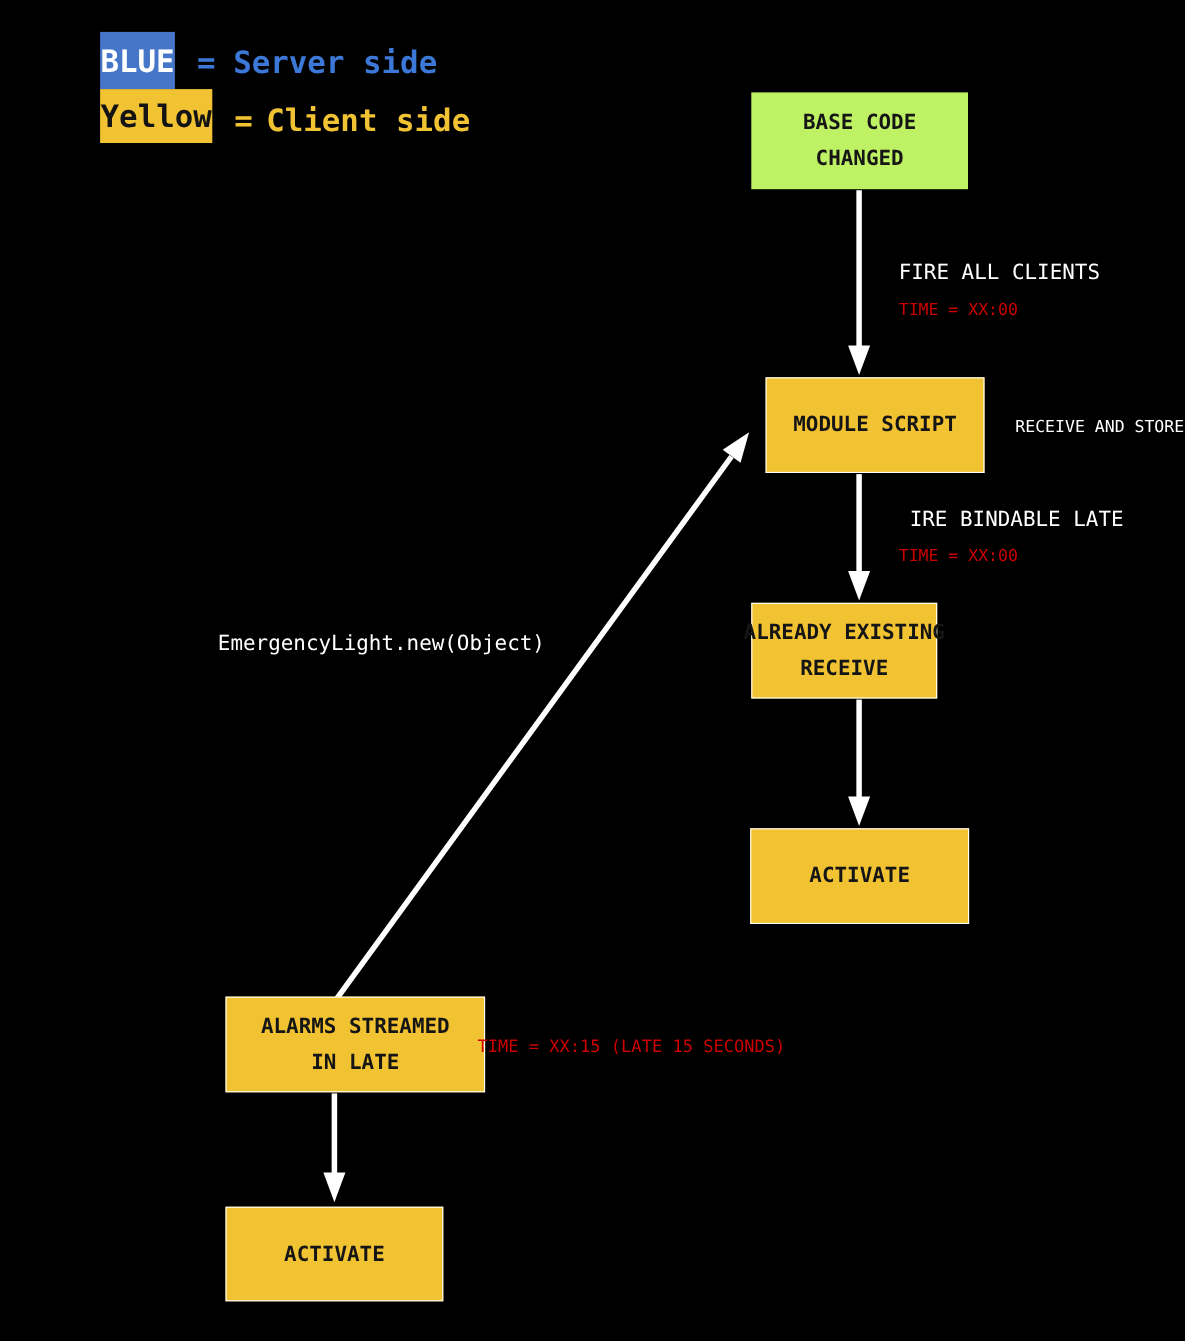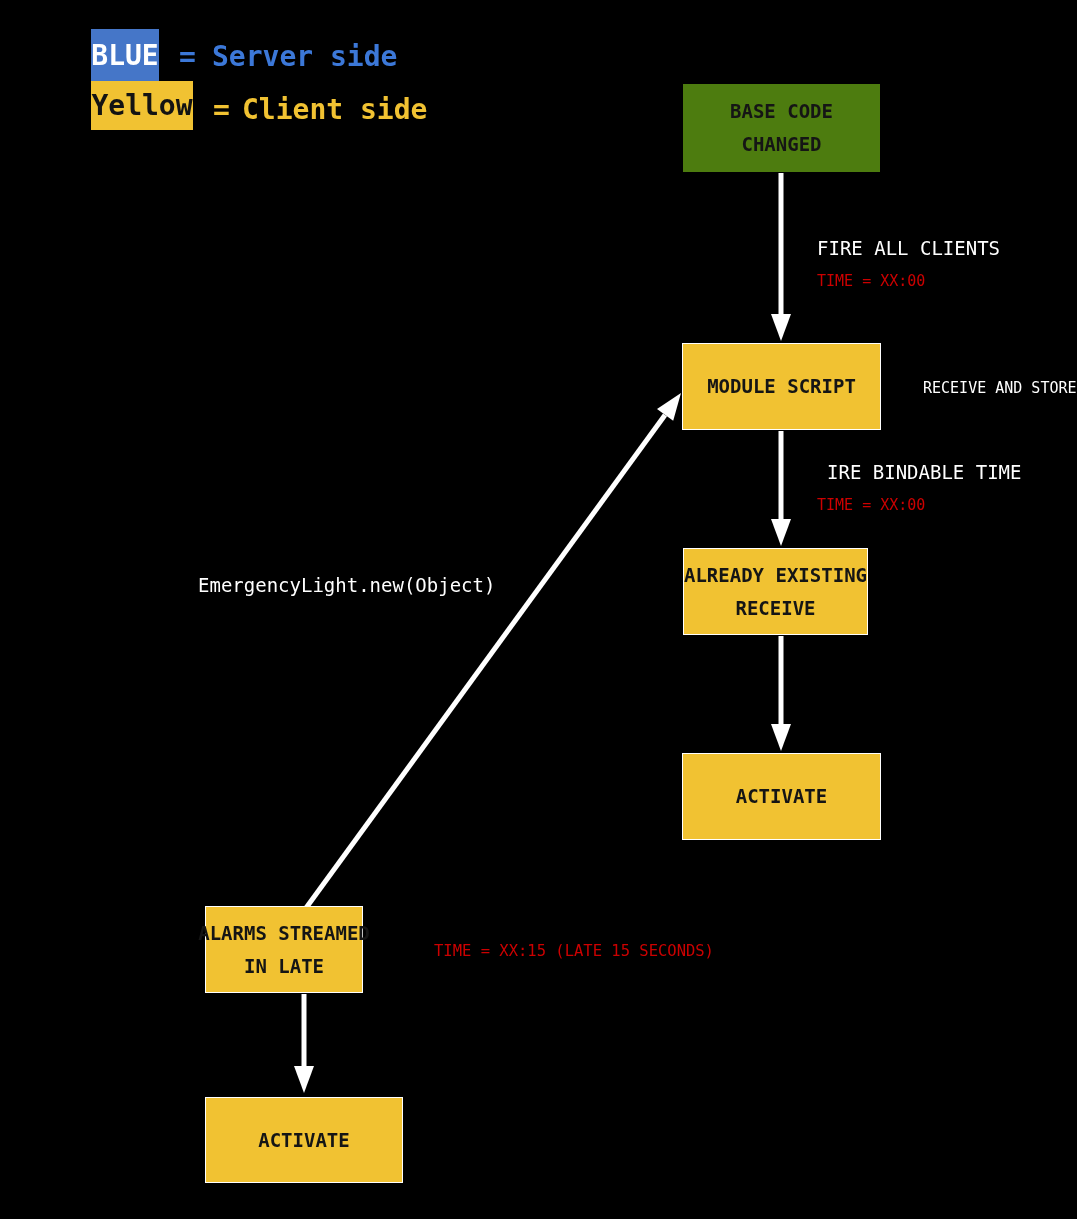--- a/index.html
+++ b/index.html
@@ -7,21 +7,21 @@
           font-family:"DejaVu Sans Mono",monospace;}
   
   .chip{position:absolute;display:flex;align-items:center;justify-content:center;
         font-weight:bold;font-size:28px;white-space:nowrap;}
   .legend-text{position:absolute;font-weight:bold;font-size:28px;line-height:30px;white-space:nowrap;}
   
   .node{position:absolute;display:flex;flex-direction:column;justify-content:center;align-items:center;
         font-weight:bold;font-size:19px;line-height:33px;color:#151515;text-align:center;
         box-sizing:border-box;white-space:nowrap;}
   .node.yellow{background:#f1c232;border:1.5px solid #ffffff;}
-  .node.blue{background:#4d7c0f;}
+  .node.blue{background:#bef264;}
   
   .lbl{position:absolute;font-weight:normal;white-space:nowrap;line-height:20px;}
   .lbl.white{color:#ffffff;}
   .lbl.red{color:#cc0000;}
   .s19{font-size:19px;}
   .s15{font-size:15px;}
   .s155{font-size:15.5px;}
   svg.arrows{position:absolute;left:0;top:0;width:1077px;height:1219px;pointer-events:none;}
   svg.arrows line{stroke:#ffffff;stroke-width:5;}
   svg.arrows polygon{fill:#ffffff;}
@@ -64,47 +64,47 @@
       <line x1="304" y1="994" x2="304" y2="1068"></line>
       <polygon points="294,1066 314,1066 304,1093"></polygon>
     </g>
   </svg>
 
   <div class="node blue" style="left:683px;top:84px;width:197px;height:88px;">
     <span>BASE CODE</span>
     <span>CHANGED</span>
   </div>
 
-  <div class="node yellow" style="left:682px;top:343px;width:199px;height:87px;">
+  <div class="node yellow" style="left:696px;top:343px;width:199px;height:87px;">
     <span>MODULE SCRIPT</span>
   </div>
 
-  <div class="node yellow" style="left:683px;top:548px;width:185px;height:87px;">
+  <div class="node yellow" style="left:683px;top:548px;width:169px;height:87px;">
     <span>ALREADY EXISTING</span>
     <span>RECEIVE</span>
   </div>
 
   <div class="node yellow" style="left:682px;top:753px;width:199px;height:87px;">
     <span>ACTIVATE</span>
   </div>
 
-  <div class="node yellow" style="left:205px;top:906px;width:158px;height:87px;">
+  <div class="node yellow" style="left:205px;top:906px;width:236px;height:87px;">
     <span>ALARMS STREAMED</span>
     <span>IN LATE</span>
   </div>
 
   <div class="node yellow" style="left:205px;top:1097px;width:198px;height:86px;">
     <span>ACTIVATE</span>
   </div>
 
   <span class="lbl white s19" style="left:817px;top:238px;">FIRE ALL CLIENTS</span>
   <span class="lbl red s15" style="left:817px;top:271px;">TIME = XX:00</span>
 
   <span class="lbl white s15" style="left:893px;top:378px;padding-left:30px;">RECEIVE AND STORE</span>
 
-  <span class="lbl white s19" style="left:827px;top:462px;">IRE BINDABLE TIME</span>
+  <span class="lbl white s19" style="left:827px;top:462px;">IRE BINDABLE LATE</span>
   <span class="lbl red s15" style="left:817px;top:495px;">TIME = XX:00</span>
 
   <span class="lbl white s19" style="left:198px;top:575px;">EmergencyLight.new(Object)</span>
 
   <span class="lbl red s155" style="left:434px;top:941px;">TIME = XX:15 (LATE 15 SECONDS)</span>
 
 </div>
 
 </body></html>

